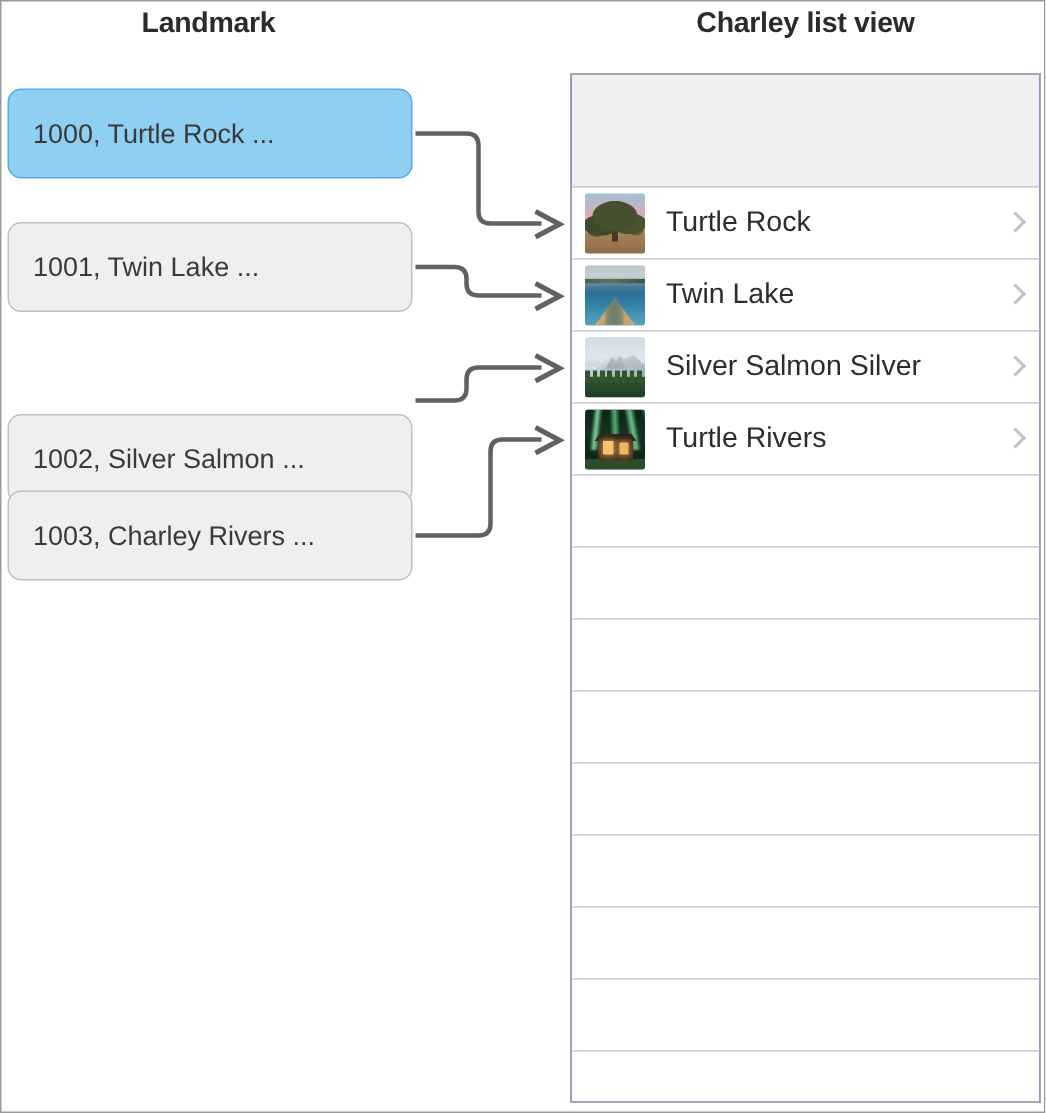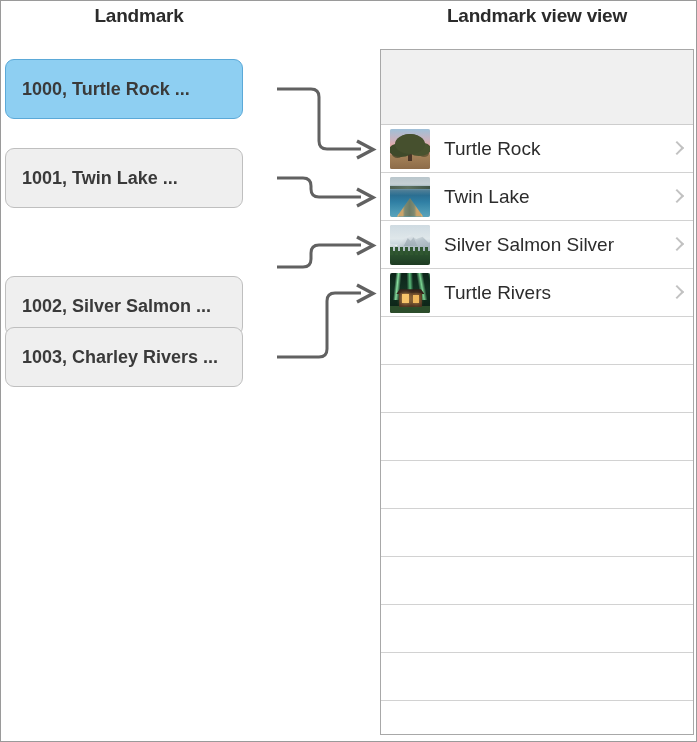--- a/index.html
+++ b/index.html
@@ -33,32 +33,31 @@
     white-space: nowrap;
     letter-spacing: -0.2px;
   }
   #title-left  { left: 0;   top: 4px;  width: 276px; }
   #title-right { left: 375px; top: 4px; width: 322px; }
 
   
   .entity-box {
     position: absolute;
     left: 4px;
-    width: 238px;
+    width: 270px;
     height: 60px;
     box-sizing: border-box;
     border-radius: 9px;
     border: 1.6px solid #bfbfbf;
     background: #efefef;
     display: flex;
     align-items: center;
     padding-left: 16px;
     font-size: 18px;
     color: #3a3a3a;
-    font-weight: bold;
   }
   .entity-box.selected {
     background: #8ecff2;
     border-color: #5ba9d8;
   }
   #entity-0 { top: 58px; }
   #entity-1 { top: 147px; }
   #entity-2 { top: 236px; margin-top: 39px; }
   #entity-3 { top: 326px; text-align: right; }
 
@@ -263,21 +262,21 @@
     position: absolute; right: 27%; bottom: 24%; width: 6px; height: 8px;
     background: #f0b85c; box-shadow: 0 0 4px 1px rgba(240,184,92,0.55);
   }
 </style>
 </head>
 <body>
 
 <div class="page">
 
   <div class="col-title" id="title-left">Landmark</div>
-  <div class="col-title" id="title-right">Landmark view view</div>
+  <div class="col-title" id="title-right">Charley list view</div>
 
   <div class="entity-box selected" id="entity-0">
     <span>1000, Turtle Rock ...</span>
   </div>
   <div class="entity-box" id="entity-1">
     <span>1001, Twin Lake ...</span>
   </div>
   <div class="entity-box" id="entity-2">
     <span>1002, Silver Salmon ...</span>
   </div>

